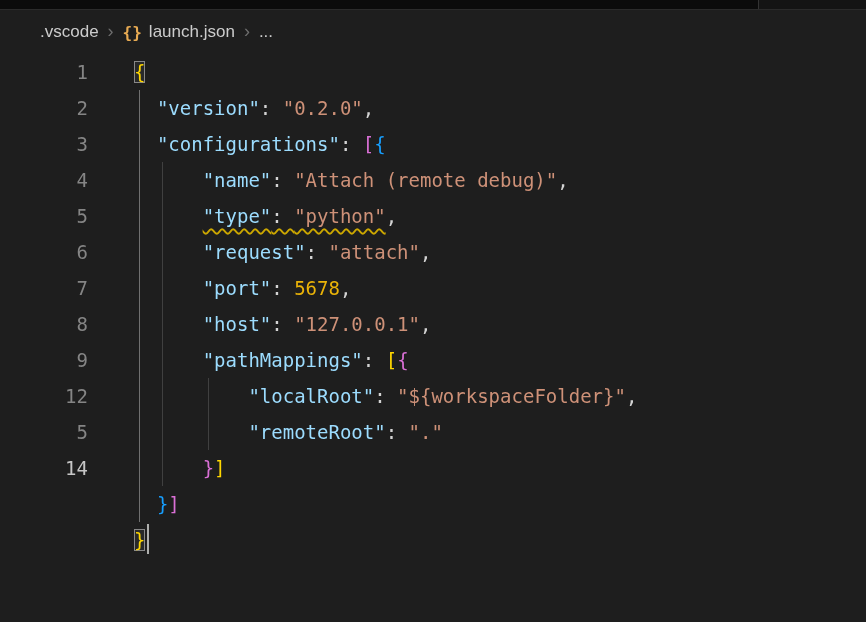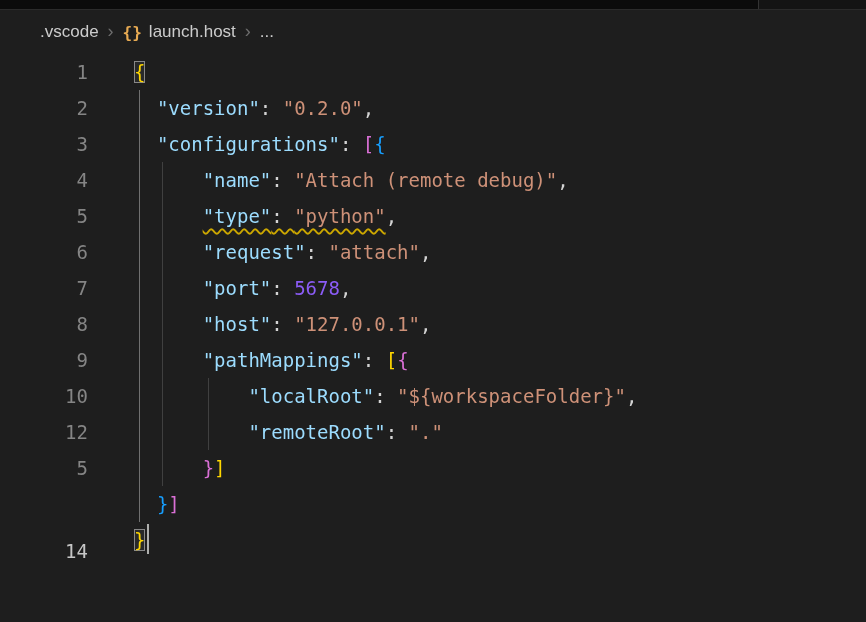--- a/index.html
+++ b/index.html
@@ -17,29 +17,29 @@
     font-family:"Liberation Sans", sans-serif; font-size:17px; color:#cccccc; }
   .bc-item, .bc-file { cursor:pointer; display:inline-flex; align-items:center; }
   .bc-sep { color:#6e6e6e; margin:0 9px; font-size:18px; transform:translateY(-1px); }
   .json-icon { color:#e8ab53; font-family:"DejaVu Sans Mono", monospace; font-size:16px; font-weight:bold; margin-right:7px; }
 
   
   .editor { display:flex; position:relative; }
   .gutter { width:100px; flex:0 0 100px; }
   .ln { height:36px; line-height:36px; text-align:right; padding-right:12px;
         color:#858585; font-size:19px; }
-  .ln.active { color:#c6c6c6;margin-top:47px; }
+  .ln.active { color:#c6c6c6; }
 
   .code { position:relative; flex:1; font-size:19px; }
   .code-line { height:36px; line-height:36px; white-space:pre; padding-left:34px; color:#d4d4d4; }
   .ind { display:inline-block; }
 
   .tk-key { color:#9cdcfe; }
   .tk-str { color:#ce9178; }
-  .tk-num { color:#8b5cf6; }
+  .tk-num { color:#eab308; }
   .tk-pun { color:#d4d4d4; }
   .tk-b1 { color:#ffd700; }
   .tk-b2 { color:#da70d6; }
   .tk-b3 { color:#179fff; }
 
   .match { box-shadow: inset 0 0 0 1px #888888; background:rgba(90,93,94,0.18); }
 
   .squiggle { text-decoration-line:underline; text-decoration-style:wavy;
               text-decoration-color:#cca700; text-decoration-thickness:1.5px;
               text-underline-offset:5px; }
@@ -57,38 +57,37 @@
 
   <div class="top-strip">
     <div class="strip-notch"></div>
   </div>
 
   <div class="breadcrumb">
     <span class="bc-item">.vscode</span>
     <span class="bc-sep">›</span>
     <span class="bc-file">
       <span class="json-icon">{}</span>
-      <span>launch.host</span>
+      <span>launch.json</span>
     </span>
     <span class="bc-sep">›</span>
     <span class="bc-item">...</span>
   </div>
 
   <div class="editor">
     <div class="gutter" id="gutter">
         <div class="ln">1</div>
         <div class="ln">2</div>
         <div class="ln">3</div>
         <div class="ln">4</div>
         <div class="ln">5</div>
         <div class="ln">6</div>
         <div class="ln">7</div>
         <div class="ln">8</div>
         <div class="ln">9</div>
-        <div class="ln">10</div>
         <div class="ln">12</div>
         <div class="ln">5</div>
         <div class="ln active">14</div>
       </div>
     <div class="code" id="code">
 
       <div class="guide active" style="left:calc(34px + 5px); top:36px; height:432px;"></div>
       <div class="guide" style="left:calc(34px + 2ch + 5px); top:108px; height:324px;"></div>
       <div class="guide" style="left:calc(34px + 6ch + 5px); top:324px; height:72px;"></div>
       <div id="code-lines">

